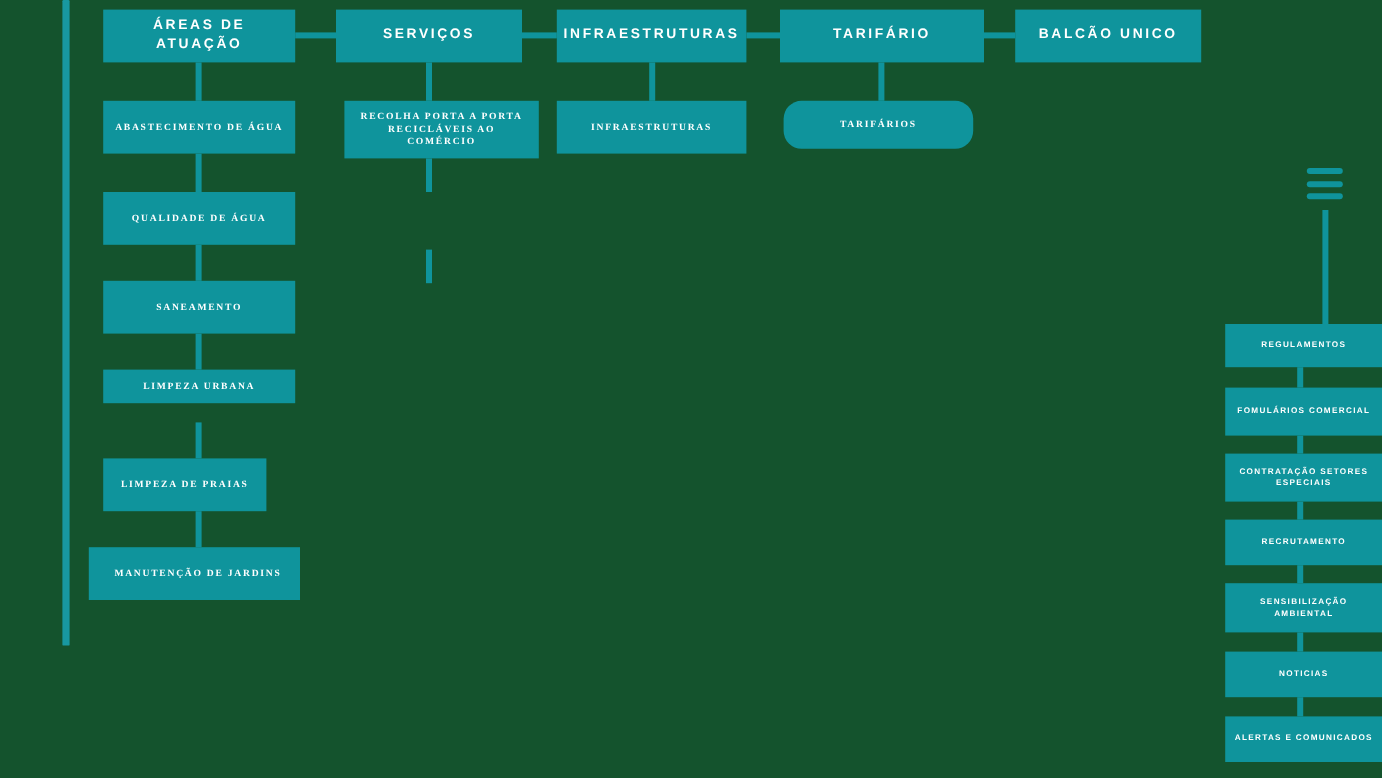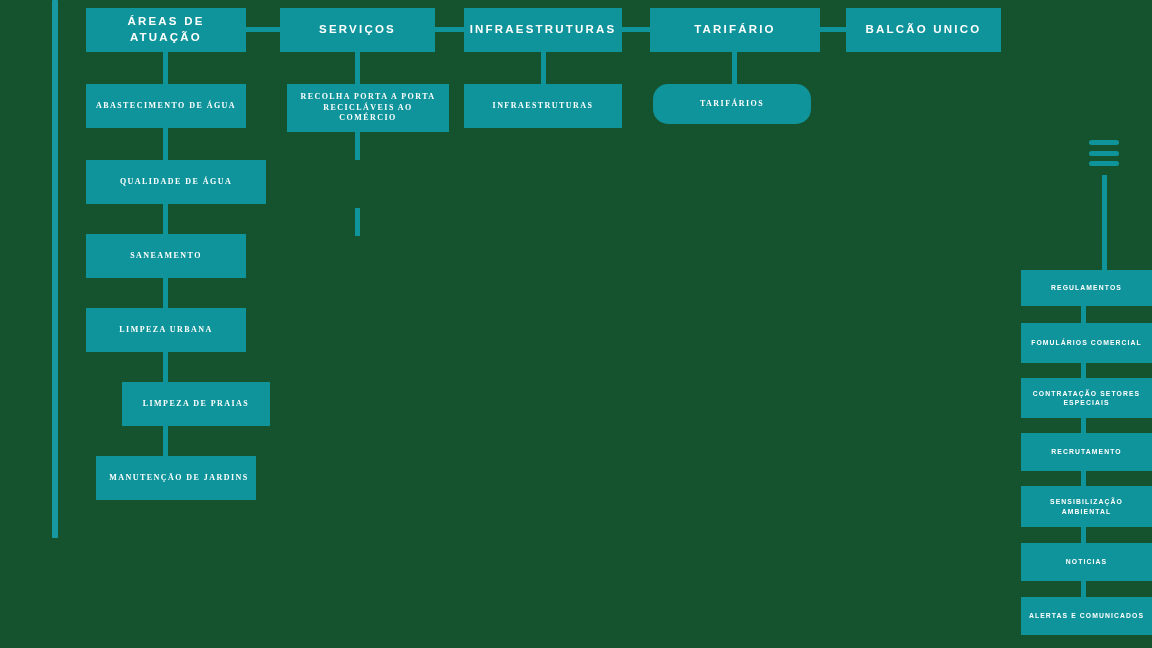--- a/index.html
+++ b/index.html
@@ -104,33 +104,33 @@
   <div class="node level1" style="left:650px; top:8px; width:170px; height:44px;text-align:center;">TARIFÁRIO</div>
 
   <div class="conn conn-h" style="left:820px; top:27px; width:26px;"></div>
 
   <div class="node level1" style="left:846px; top:8px; width:155px; height:44px;">BALCÃO UNICO</div>
 
   <div class="conn conn-v" style="left:163px; top:52px; height:32px;"></div>
   <div class="node level2" style="left:86px; top:84px; width:160px; height:44px;">ABASTECIMENTO DE ÁGUA</div>
 
   <div class="conn conn-v" style="left:163px; top:128px; height:32px;"></div>
-  <div class="node level2" style="left:86px; top:160px; width:180px; height:44px;">QUALIDADE DE ÁGUA</div>
+  <div class="node level2" style="left:86px; top:160px; width:160px; height:44px;">QUALIDADE DE ÁGUA</div>
 
   <div class="conn conn-v" style="left:163px; top:204px; height:30px;"></div>
   <div class="node level2" style="left:86px; top:234px; width:160px; height:44px;text-align:center;">SANEAMENTO</div>
 
   <div class="conn conn-v" style="left:163px; top:278px; height:30px;"></div>
-  <div class="node level2" style="left:86px; top:308px; width:160px; height:44px;">LIMPEZA URBANA</div>
+  <div class="node level2" style="left:86px; top:308px; width:160px; height:28px;">LIMPEZA URBANA</div>
 
   <div class="conn conn-v" style="left:163px; top:352px; height:30px;"></div>
-  <div class="node level2" style="left:86px; top:382px; width:148px; height:44px;margin-left:36px;">LIMPEZA DE PRAIAS</div>
+  <div class="node level2" style="left:86px; top:382px; width:136px; height:44px;">LIMPEZA DE PRAIAS</div>
 
   <div class="conn conn-v" style="left:163px; top:426px; height:30px;"></div>
-  <div class="node level2" style="left:96px; top:456px; width:160px; height:44px;padding-left:12px;">MANUTENÇÃO DE JARDINS</div>
+  <div class="node level2" style="left:74px; top:456px; width:176px; height:44px;padding-left:12px;">MANUTENÇÃO DE JARDINS</div>
 
   <div class="conn conn-v" style="left:355px; top:52px; height:32px;"></div>
   <div class="node level2" style="left:276px; top:84px; width:162px; height:48px;margin-left:11px;">RECOLHA PORTA A PORTA RECICLÁVEIS AO COMÉRCIO</div>
 
   <div class="conn conn-v" style="left:355px; top:132px; height:28px;"></div>
 
   <div class="conn conn-v" style="left:355px; top:208px; height:28px;"></div>
 
   <div class="conn conn-v" style="left:541px; top:52px; height:32px;"></div>
   <div class="node level2" style="left:464px; top:84px; width:158px; height:44px;">INFRAESTRUTURAS</div>

